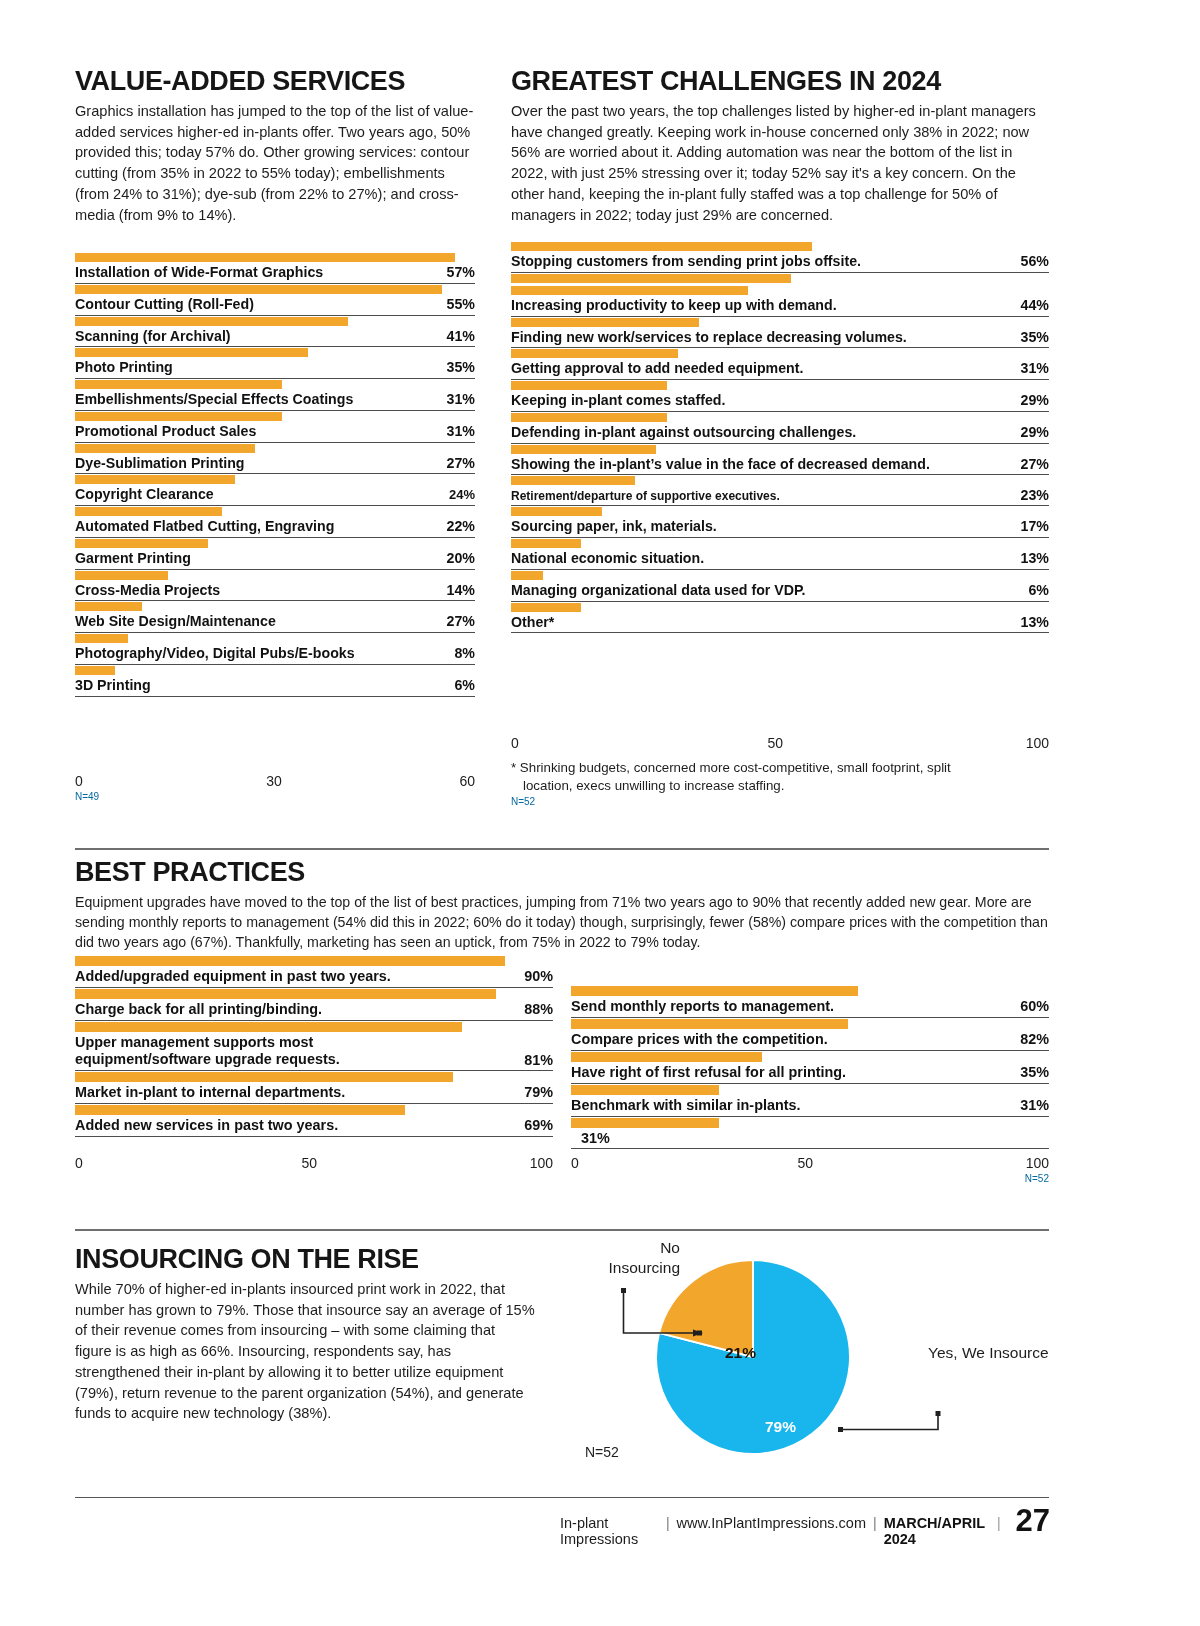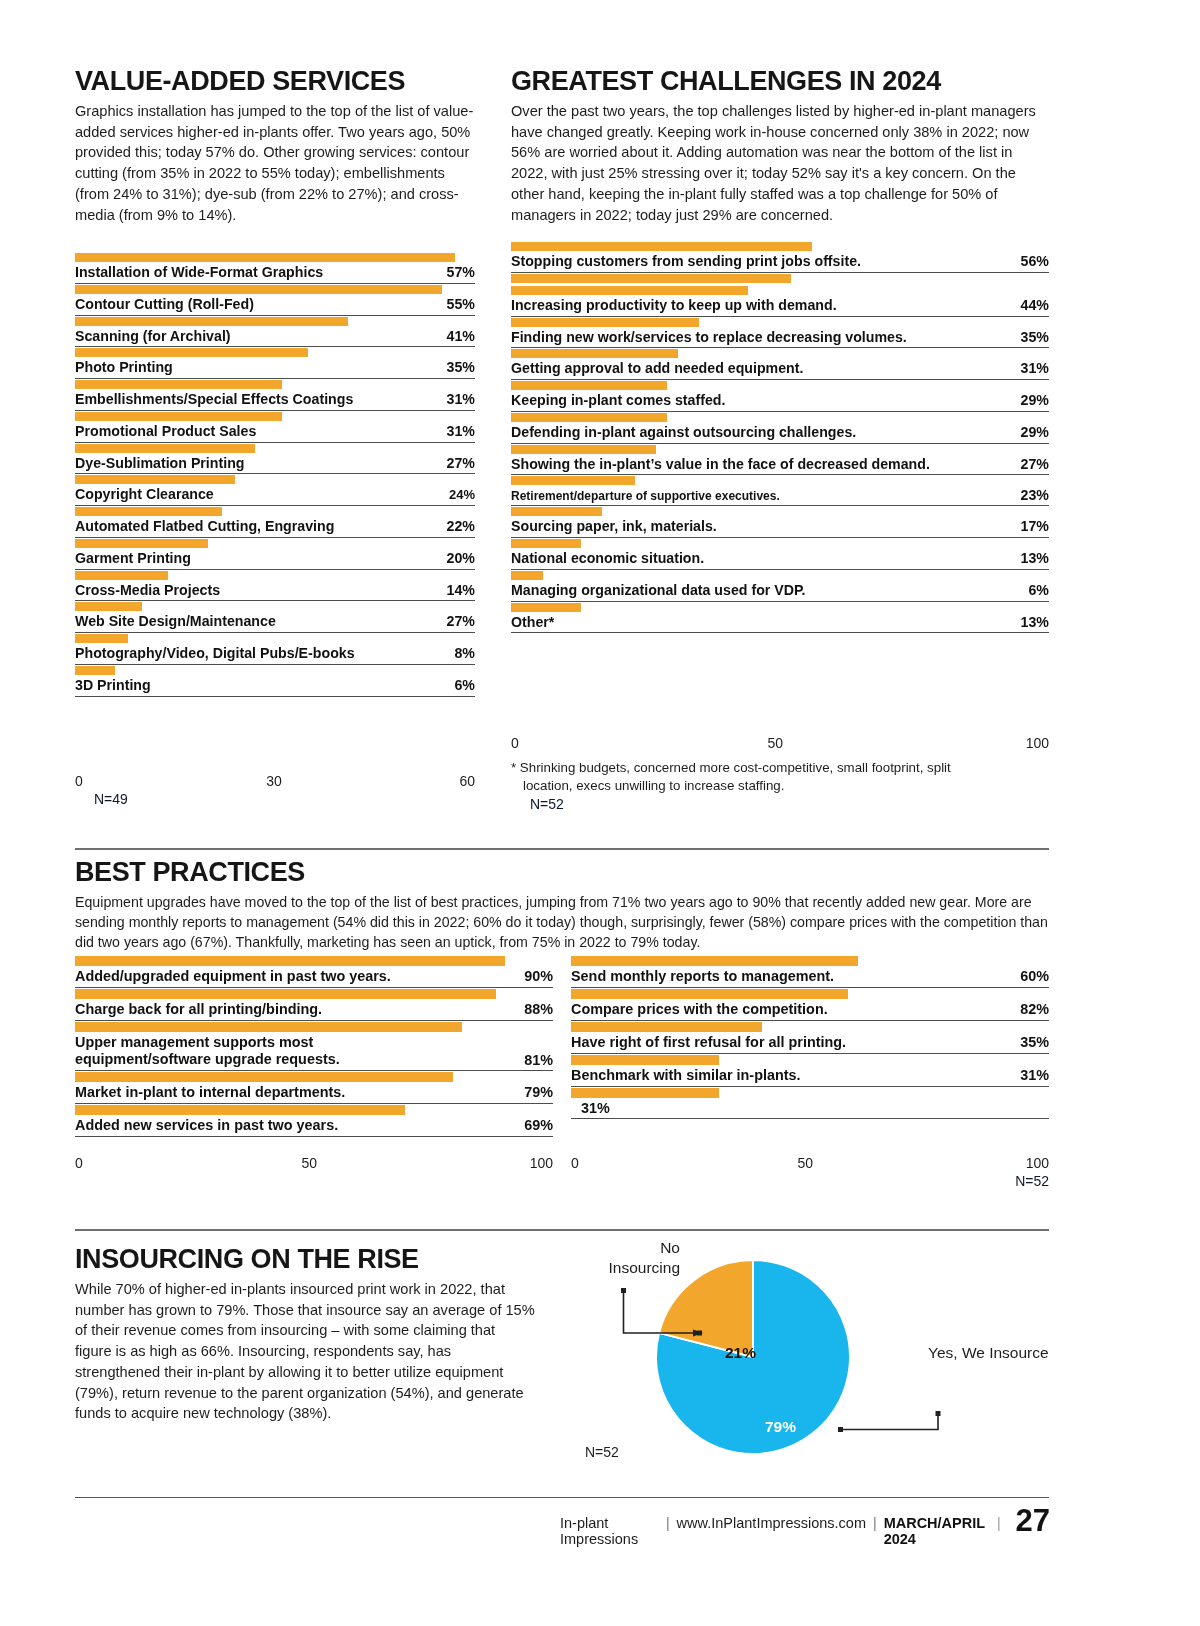--- a/index.html
+++ b/index.html
@@ -36,21 +36,21 @@
     border-bottom: 1.6px solid #4d4d4d;
     padding-bottom: 2px;
   }
   .lbl { font-size: 14.4px; font-weight: bold; color: #121212; line-height: 1.18; }
   .val { font-size: 14.6px; font-weight: bold; color: #121212; white-space: nowrap; padding-left: 10px; }
   .axis {
     display: flex; justify-content: space-between;
     font-size: 14px; color: #1d1d1d; padding-top: 1px;
   }
   .axis span:nth-child(2) { margin-right: -6px; }
-  .nlab { font-size: 14px; color: #0f172a; margin-top: 2px; margin-left: 19px; }
+  .nlab { font-size: 10px; color: #0369a1; margin-top: 2px; }
   .footnote { font-size: 13.3px; line-height: 1.32; color: #1d1d1d; margin-top: 8px; }
   .footnote .ind { display: block; padding-left: 12px; }
 
   .divider { border-top: 2.2px solid #6f6f6f; }
 
   
   .abs { position: absolute; }
 </style>
 </head>
 <body>
@@ -381,21 +381,21 @@
       <div class="rowgrp">
         <div class="track" style="height: 12px;">
           <div class="bar" style="width: 69%; background: rgb(242, 166, 44); height: 10px;"></div>
         </div>
         <div class="lblrow">
           <div class="lbl" style="white-space: nowrap; font-size: 14.4px;">Added new services in past two years.</div>
           <div class="val" style="font-size: 14.4px;">69%</div>
         </div>
       </div>
     </div>
-  <div class="abs chart" id="chart-bpr" style="left:571px; top:955px; width:478px;">
+  <div class="abs chart" id="chart-bpr" style="left:571px; top:985px; width:478px;">
       <div class="rowgrp">
         <div class="track" style="height: 12px;">
           <div class="bar" style="width: 60%; background: rgb(242, 166, 44); height: 10px;"></div>
         </div>
         <div class="lblrow">
           <div class="lbl" style="white-space: nowrap; font-size: 14.4px;">Send monthly reports to management.</div>
           <div class="val" style="font-size: 14.4px;">60%</div>
         </div>
       </div>
       <div class="rowgrp">

